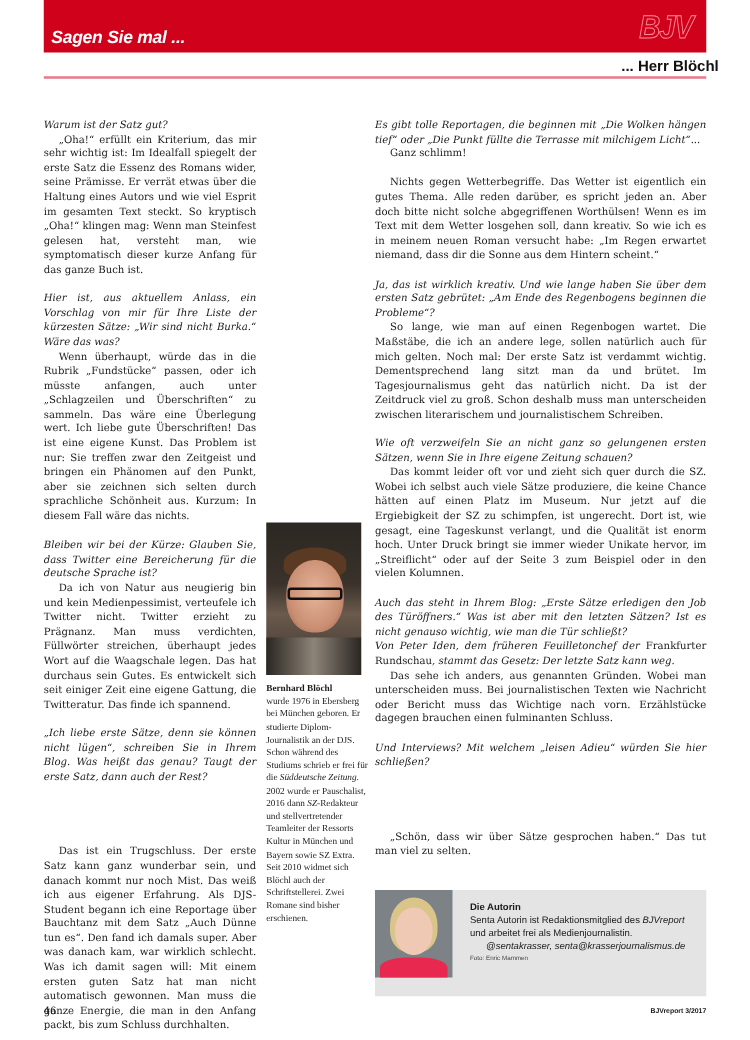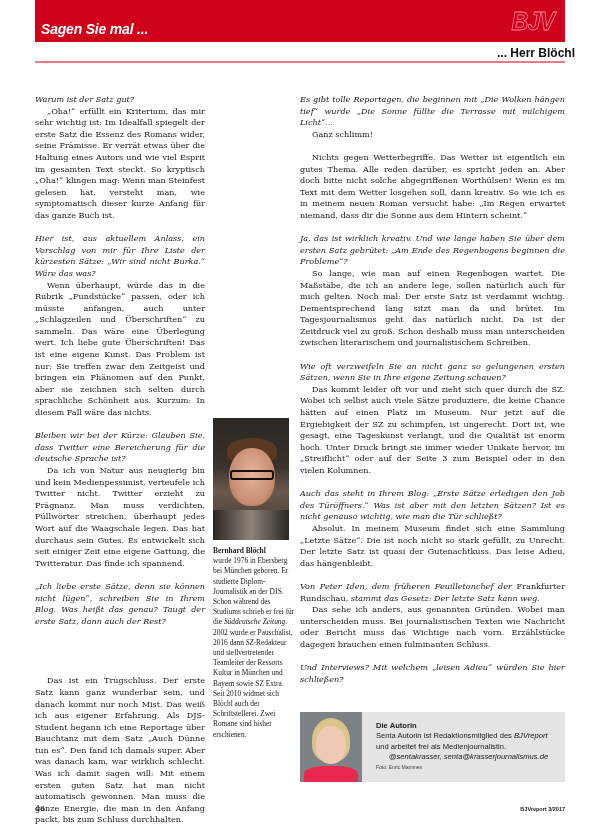--- a/index.html
+++ b/index.html
@@ -27,21 +27,21 @@
   .photo-man .face { position:absolute; left:16px; top:30px; width:46px; height:58px; border-radius:48% 48% 45% 45%;
                      background:radial-gradient(ellipse at 50% 45%,#e6b49a 0%,#c98e72 65%,#8a5c48 100%); }
   .photo-man .hair { position:absolute; left:14px; top:20px; width:50px; height:24px; border-radius:50% 50% 30% 30%; background:#5a3a22; }
   .photo-man .glasses { position:absolute; left:17px; top:52px; width:44px; height:10px; border:2px solid #111; border-radius:3px; box-sizing:border-box; }
   .photo-man .body { position:absolute; left:0; top:92px; width:76px; height:30px; background:linear-gradient(90deg,#2a2622,#8d8478 50%,#2a2622); }
 
   .bio { position:absolute; left:213px; top:546px; width:82px; font-family:Liberation Serif, serif;
          font-size:7.4px; line-height:10.2px; color:#1a1a1a; }
   .bio b { font-weight:bold; }
 
-  .author-box { position:absolute; left:300px; top:712px; width:265px; height:70px; background:#e4e4e4; }
+  .author-box { position:absolute; left:300px; top:712px; width:265px; height:85px; background:#e4e4e4; }
   .photo-woman { position:absolute; left:0; top:0; width:62px; height:70px; background:#7d8286; overflow:hidden; }
   .photo-woman .hair { position:absolute; left:12px; top:6px; width:38px; height:44px; border-radius:50% 50% 40% 40%; background:#d9c48a; }
   .photo-woman .face { position:absolute; left:16px; top:14px; width:30px; height:38px; border-radius:48%; background:#f0c9b5; }
   .photo-woman .shirt { position:absolute; left:4px; top:54px; width:54px; height:20px; border-radius:40% 40% 0 0; background:#e8284f; }
   .author-text { position:absolute; left:76px; top:9px; width:185px; font-family:"Liberation Sans", sans-serif;
                  font-size:7.6px; line-height:10.4px; color:#1a1a1a; }
   .author-text .title { font-weight:bold; }
   .author-text .contact { font-style:italic;text-align:center; }
   .author-text .credit { font-size:5px; line-height:9px; color:#444; }
 
@@ -75,29 +75,28 @@
   <div class="face"></div>
   <div class="glasses"></div>
 </div>
 
 <div class="bio">
   <b>Bernhard Blöchl</b><br>
   <span>wurde 1976 in Ebersberg bei München geboren. Er studierte Diplom-Journalistik an der DJS. Schon während des Studiums schrieb er frei für die </span><i>Süddeutsche Zeitung</i><span>. 2002 wurde er Pauschalist, 2016 dann </span><i>SZ</i><span>-Redakteur und stellvertretender Teamleiter der Ressorts Kultur in München und Bayern sowie SZ Extra. Seit 2010 widmet sich Blöchl auch der Schriftstellerei. Zwei Romane sind bisher erschienen.</span>
 </div>
 
 <div class="col col-right">
-  <p class="q">Es gibt tolle Reportagen, die beginnen mit „Die Wolken hängen tief“ wurde „Die Sonne füllte die Terrasse mit milchigem Licht“...</p>
+  <p class="q">Es gibt tolle Reportagen, die beginnen mit „Die Wolken hängen tief“ oder „Die Punkt füllte die Terrasse mit milchigem Licht“...</p>
   <p class="a">Ganz schlimm!</p>
   <p class="a">Nichts gegen Wetterbegriffe. Das Wetter ist eigentlich ein gutes Thema. Alle reden darüber, es spricht jeden an. Aber doch bitte nicht solche abgegriffenen Worthülsen! Wenn es im Text mit dem Wetter losgehen soll, dann kreativ. So wie ich es in meinem neuen Roman versucht habe: „Im Regen erwartet niemand, dass dir die Sonne aus dem Hintern scheint.“</p>
   <p class="q">Ja, das ist wirklich kreativ. Und wie lange haben Sie über dem ersten Satz gebrütet: „Am Ende des Regenbogens beginnen die Probleme“?</p>
   <p class="a">So lange, wie man auf einen Regenbogen wartet. Die Maßstäbe, die ich an andere lege, sollen natürlich auch für mich gelten. Noch mal: Der erste Satz ist verdammt wichtig. Dementsprechend lang sitzt man da und brütet. Im Tagesjournalismus geht das natürlich nicht. Da ist der Zeitdruck viel zu groß. Schon deshalb muss man unterscheiden zwischen literarischem und journalistischem Schreiben.</p>
   <p class="q">Wie oft verzweifeln Sie an nicht ganz so gelungenen ersten Sätzen, wenn Sie in Ihre eigene Zeitung schauen?</p>
   <p class="a">Das kommt leider oft vor und zieht sich quer durch die SZ. Wobei ich selbst auch viele Sätze produziere, die keine Chance hätten auf einen Platz im Museum. Nur jetzt auf die Ergiebigkeit der SZ zu schimpfen, ist ungerecht. Dort ist, wie gesagt, eine Tageskunst verlangt, und die Qualität ist enorm hoch. Unter Druck bringt sie immer wieder Unikate hervor, im „Streiflicht“ oder auf der Seite 3 zum Beispiel oder in den vielen Kolumnen.</p>
   <p class="q">Auch das steht in Ihrem Blog: „Erste Sätze erledigen den Job des Türöffners.“ Was ist aber mit den letzten Sätzen? Ist es nicht genauso wichtig, wie man die Tür schließt?</p>
-  <p class="a">Absolut. In meinem Museum findet sich eine Sammlung „Letzte Sätze“. Die ist noch nicht so stark gefüllt, zu Unrecht. Der letzte Satz ist quasi der Gutenachtkuss. Das leise Adieu, das hängenbleibt.</p>
   <p class="q"><span>Von Peter Iden, dem früheren Feuilletonchef der </span><span class="upright">Frankfurter Rundschau</span><span>, stammt das Gesetz: Der letzte Satz kann weg.</span></p>
   <p class="a">Das sehe ich anders, aus genannten Gründen. Wobei man unterscheiden muss. Bei journalistischen Texten wie Nachricht oder Bericht muss das Wichtige nach vorn. Erzählstücke dagegen brauchen einen fulminanten Schluss.</p>
   <p class="q">Und Interviews? Mit welchem „leisen Adieu“ würden Sie hier schließen?</p>
   <p class="a last">„Schön, dass wir über Sätze gesprochen haben.“ Das tut man viel zu selten.</p>
 </div>
 
 <div class="author-box">
   <div class="photo-woman">
     <div class="hair"></div>
     <div class="face"></div>

